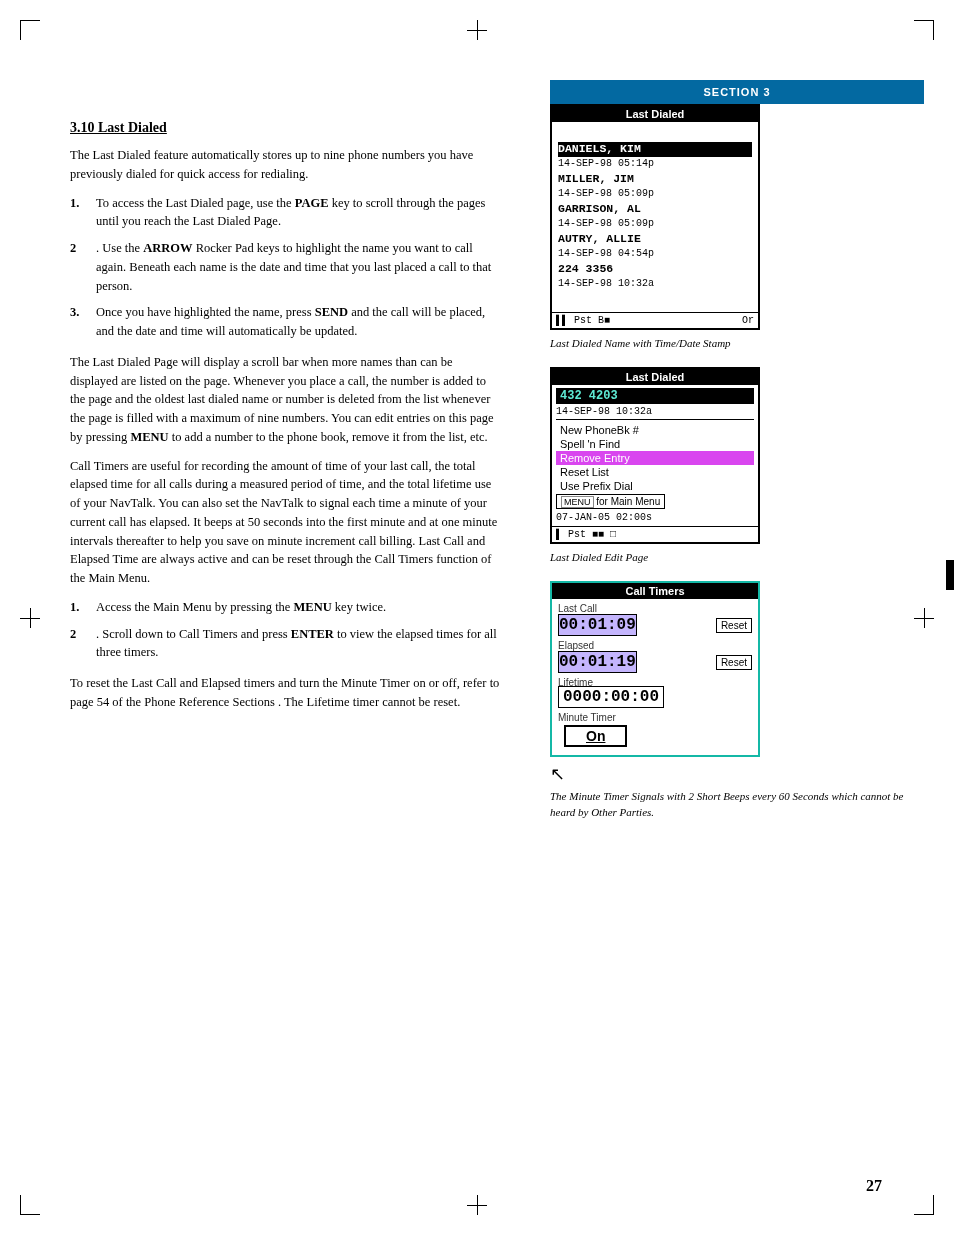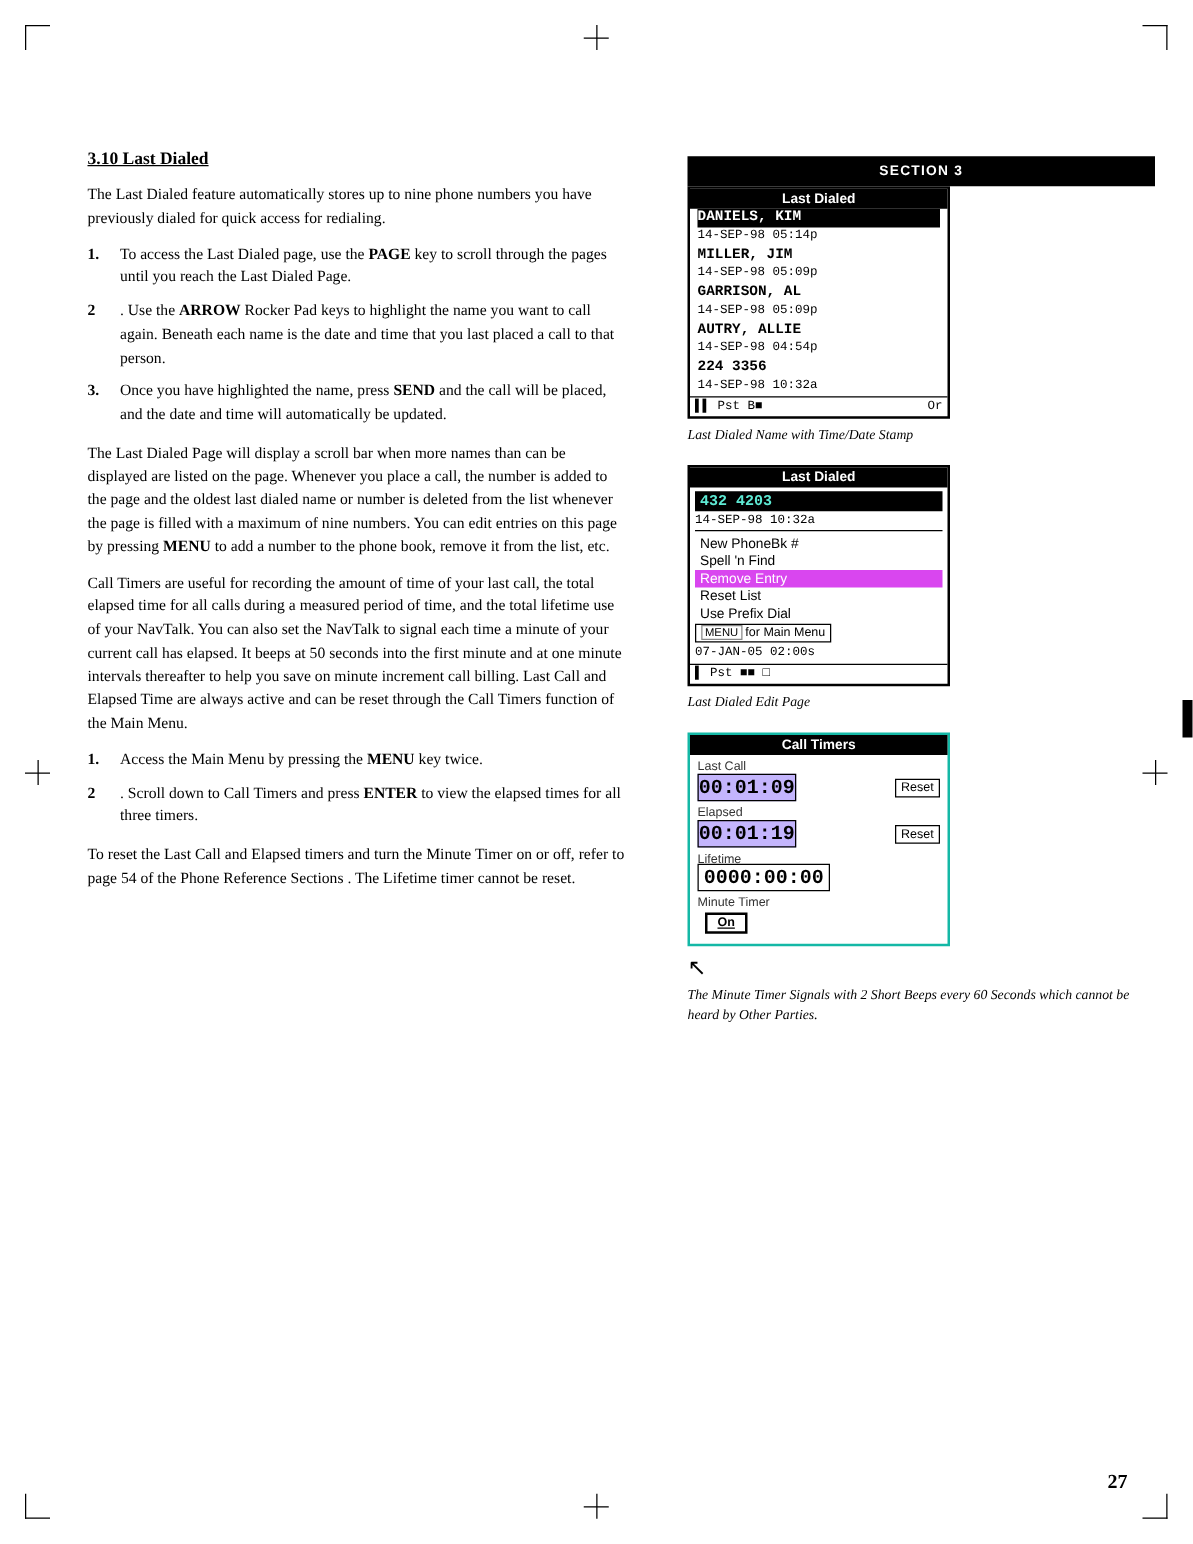--- a/index.html
+++ b/index.html
@@ -71,30 +71,29 @@
     
     .right-col {
       width: 424px;
       padding: 20px 30px 60px 20px;
       flex-shrink: 0;
       position: relative;
     }
 
     
     .section-header {
-      background: #000000;
+      background: #0369a1;
       color: #fff;
       text-align: center;
       padding: 6px 10px;
       font-family: Arial, sans-serif;
       font-size: 11px;
       font-weight: bold;
       letter-spacing: 1px;
       margin-bottom: 0;
-      margin-top: 45px;
     }
 
     .section-title-box {
       border: 2px solid #000;
       border-top: none;
       padding: 15px 10px 15px 10px;
       margin-bottom: 20px;
     }
 
     .section-title-box h2 {
@@ -164,21 +163,21 @@
       background: #000;
       color: #fff;
       text-align: center;
       font-weight: bold;
       font-size: 11px;
       padding: 2px 4px;
       font-family: Arial, sans-serif;
     }
 
     .phone-screen-body {
-      padding: 0 6px;
+      padding: 20px 6px;
     }
 
     .phone-entry {
       margin-bottom: 2px;
       line-height: 1.3;
     }
 
     .phone-entry-name {
       font-weight: bold;
       font-size: 11.5px;
@@ -278,31 +277,31 @@
 
     .minute-timer-row {
       display: flex;
       align-items: center;
       gap: 4px;
       padding: 2px 6px 4px 6px;
     }
 
     .minute-timer-value {
       border: 2px solid #000;
-      padding: 1px 8px;
-      font-size: 10px;
+      padding: 1px 20px;
+      font-size: 14px;
       font-weight: bold;
       text-decoration: underline;
     }
 
     
     .page-number {
       position: absolute;
       bottom: 40px;
-      right: 52px;
+      right: 72px;
       font-size: 16px;
       font-weight: bold;
     }
   </style>
 </head>
 <body>
 
 <div class="page">
 
   <div class="reg-mark reg-mark-tl"></div>

